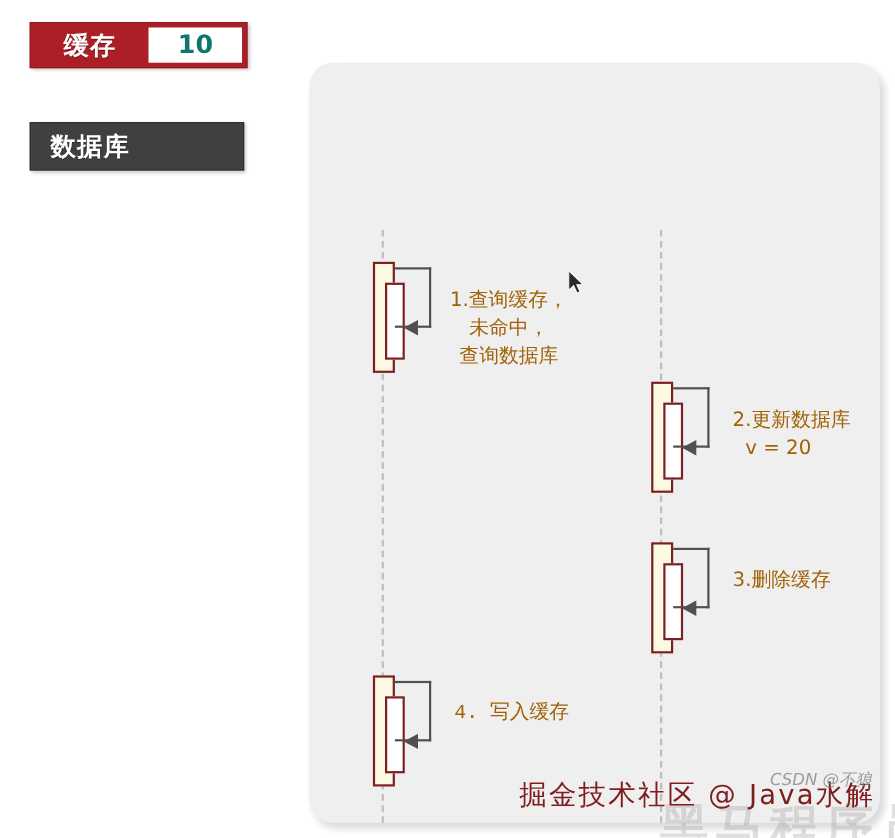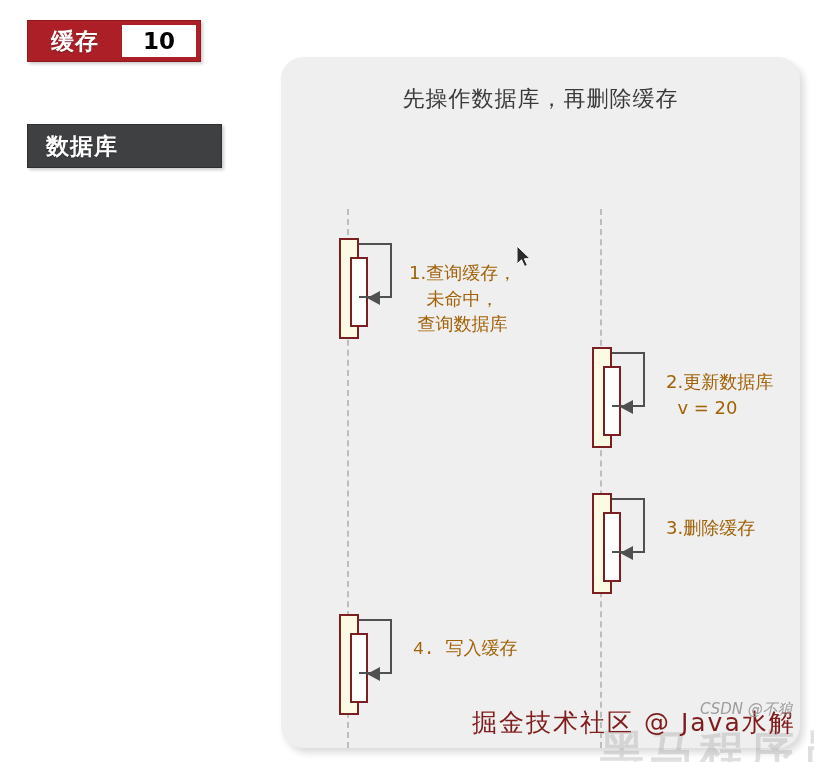--- a/index.html
+++ b/index.html
@@ -31,40 +31,40 @@
     font-size: 23px;
     font-weight: bold;
     letter-spacing: 1px;
     text-shadow: 0 1px 1px rgba(0,0,0,0.35);
   }
   .badge-value {
     display: flex;
     align-items: center;
     justify-content: center;
     background: #ffffff;
-    color: #000000;
+    color: #0f766e;
     font-size: 23px;
     font-weight: bold;
     box-sizing: border-box;
   }
 
   #badge-cache {
     left: 27px; top: 20px;
-    width: 174px; height: 42px;
+    width: 198px; height: 42px;
     background: #ad1f26;
     border: 1px solid #8e1a1f;
   }
   #badge-cache .badge-label { width: 108px; }
   #badge-cache .badge-value {
     width: 85px;
     margin: 4px 4px 4px 0;
   }
 
   #badge-db {
-    left: 27px; top: 124px;
+    left: 27px; top: 111px;
     width: 195px; height: 44px;
     background: #3f4042;
     border: 1px solid #2e2f31;
   }
   #badge-db .badge-label { width: 108px; }
   #badge-db .badge-value {
     width: 85px;
     margin: 4px 4px 4px 0;
   }
 
@@ -189,21 +189,20 @@
   <div class="badge-label">缓存</div>
   <div class="badge-value">10</div>
 </div>
 
 <div class="badge" id="badge-db">
   <div class="badge-label">数据库</div>
 </div>
 
 <div id="diagram-panel">
 
-  <div id="diagram-title">先操作数据库，再删除缓存</div>
 
   <div class="lifeline" style="left:66px; top:152px; height:539px;"></div>
   <div class="lifeline" style="left:319px; top:152px; height:539px;"></div>
 
 
   <div class="activation-outer" style="left:58px; top:181px; width:20px; height:101px;"></div>
   <div class="activation-inner" style="left:69px; top:200px; width:18px; height:70px;"></div>
   <div class="selfcall" style="left:78px; top:186px; width:33px; height:55px;"></div>
   <div class="arrowhead" style="left:86px; top:234px;"></div>
   <div class="step-label center" style="left:128px; top:203px;">1.查询缓存，

